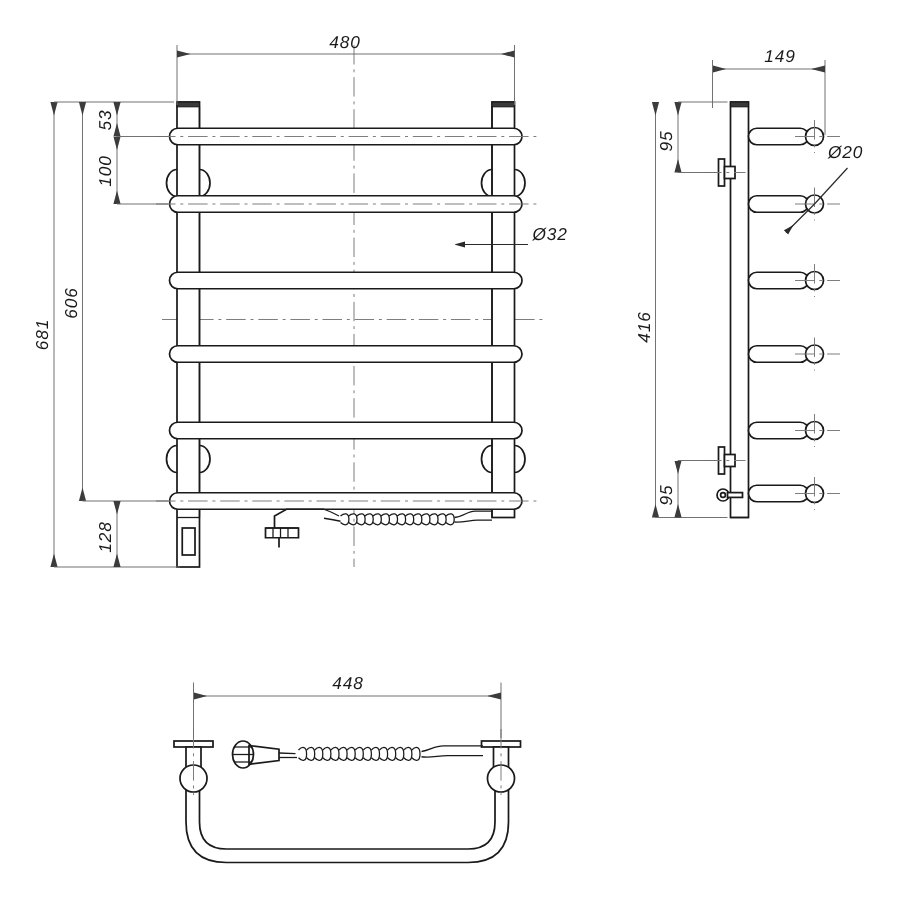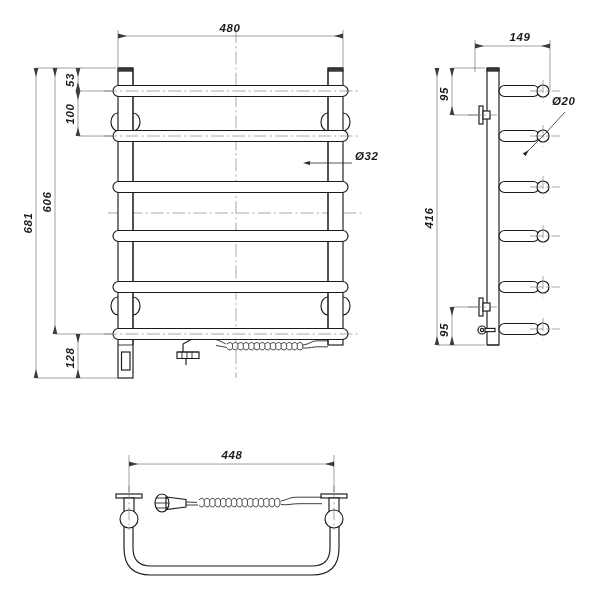--- a/index.html
+++ b/index.html
@@ -11,21 +11,20 @@
   body {
     width: 600px;
     height: 600px;
     font-family: "Liberation Sans", sans-serif;
     overflow: hidden;
   }
   #drawing-root {
     position: relative;
     width: 600px;
     height: 600px;
-    font-weight: bold;
   }
   svg.drawing {
     display: block;
     width: 600px;
     height: 600px;
     background: #ffffff;
   }
   .obj      { fill: none; stroke: #1a1a1a; stroke-width: 1.15; }
   .obj-thin { fill: none; stroke: #1a1a1a; stroke-width: 0.85; }
   .obj-fill { fill: #ffffff; stroke: #1a1a1a; stroke-width: 1.15; }

